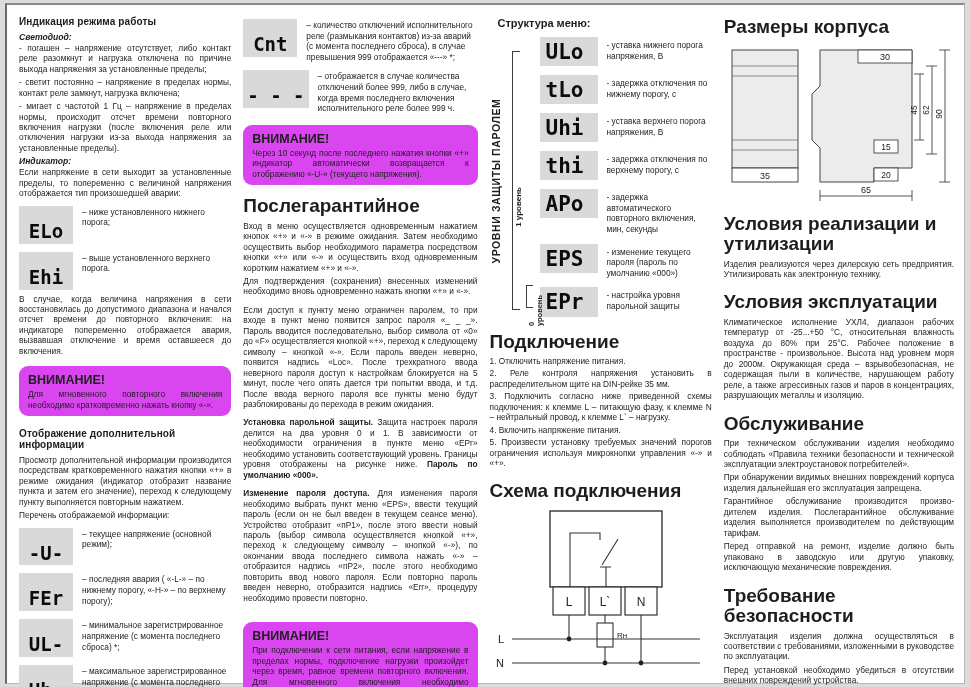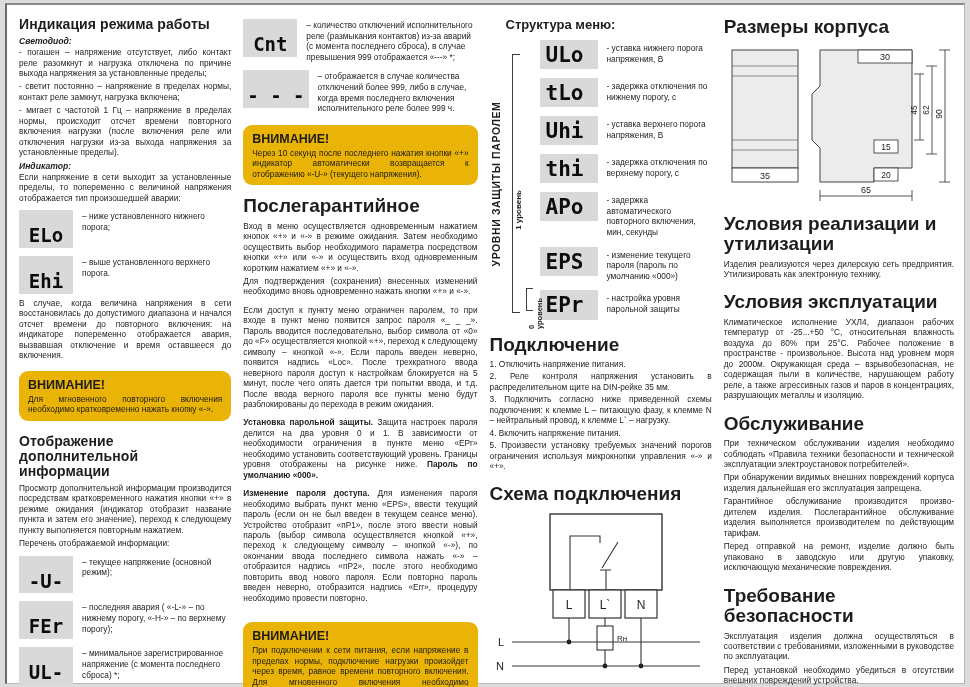--- a/index.html
+++ b/index.html
@@ -19,37 +19,37 @@
     padding:10px 10px 6px 12px;
     display:flex; gap:12px;
   }
   .col { display:flex; flex-direction:column; }
   .col1 { width:213px; }
   .col2 { width:235px; }
   .col3 { width:223px; }
   .col4 { width:231px; }
 
   p, li { font-size:8.3px; line-height:1.26; margin:0 0 3px 0; text-align:justify; }
-  .h-big { font-size:14px; font-weight:bold; line-height:1.08; margin:2px 0 4px 0; letter-spacing:.1px; }
+  .h-big { font-size:10px; font-weight:bold; line-height:1.08; margin:2px 0 4px 0; letter-spacing:.1px; }
   .h-mid { font-size:19px; font-weight:bold; line-height:1.08; margin:10px 0 4px 0; }
   .lead-bi { font-size:8.6px; font-weight:bold; font-style:italic; margin-bottom:1px; }
   .b { font-weight:bold; }
 
   .code-chip {
     background:#d9d9d9;
     font-family:"DejaVu Sans Mono", monospace;
     font-weight:bold; font-size:19px; line-height:1.05;
     padding:16px 4px 2px 4px; min-width:54px; text-align:center;
     color:#0c0c0c; letter-spacing:0px; white-space:nowrap;
     flex:0 0 auto;
   }
   .item-row { display:flex; gap:9px; align-items:flex-start; margin:4px 0 4px 0; }
   .item-row .desc { flex:1; font-size:8.3px; line-height:1.28; text-align:left; padding-top:1px; }
 
-  .warnbox { background:#eab308; border-radius:9px; padding:7px 9px 6px 9px; margin:7px 0 7px 0; }
+  .warnbox { background:#d946ef; border-radius:9px; padding:7px 9px 6px 9px; margin:7px 0 7px 0; }
   .warnbox .warn-title { font-size:12.5px; font-weight:bold; margin:0 0 2px 0; }
   .warnbox p { margin-bottom:4px; }
   .warnbox p:last-child { margin-bottom:0; }
 
   
   .menu-struct { display:flex; margin:4px 0 6px 0; }
   .v-label {
     writing-mode:vertical-rl; transform:rotate(180deg);
     font-weight:bold; font-size:10.5px; letter-spacing:.6px;
     text-align:center; width:16px; flex:0 0 16px;
@@ -162,21 +162,21 @@
     <p><span class="b">Изменение пароля доступа.</span><span> Для изменения пароля необходимо выбрать пункт меню «EPS», ввести текущий пароль (если он не был введен в текущем сеансе меню). Устройство отобразит «пР1», после этого ввести новый пароль (выбор символа осуществляется кнопкой «+», переход к следующему символу – кнопкой «-»), по окончании ввода последнего символа нажать «-» – отобразится надпись «пР2», после этого необходимо повторить ввод нового пароля. Если повторно пароль введен неверно, отобразится надпись «Err», процедуру необходимо провести повторно.</span></p>
 
     <div class="warnbox" style="margin-top:16px;">
       <div class="warn-title">ВНИМАНИЕ!</div>
       <p>При подключении к сети питания, если напряжение в пределах нормы, подключение нагрузки произойдет через время, равное времени повторного включения. Для мгновенного включения необходимо кратковременно нажать кнопку « - ».</p>
 
     </div>
   </div>
 
   <div class="col col3">
-    <div class="b" style="font-size:13px; margin:2px 0 4px 16px;">Структура меню:</div>
+    <div class="b" style="font-size:11px; margin:2px 0 4px 8px;">Структура меню:</div>
 
     <div class="menu-struct">
       <div class="v-label">УРОВНИ ЗАЩИТЫ ПАРОЛЕМ</div>
       <div class="brackets">
         <div class="bracket1"></div>
         <div class="bracket1-label">1 уровень</div>
         <div class="bracket0"></div>
         <div class="bracket0-label">0 уровень</div>
       </div>
       <div class="menu-items">

